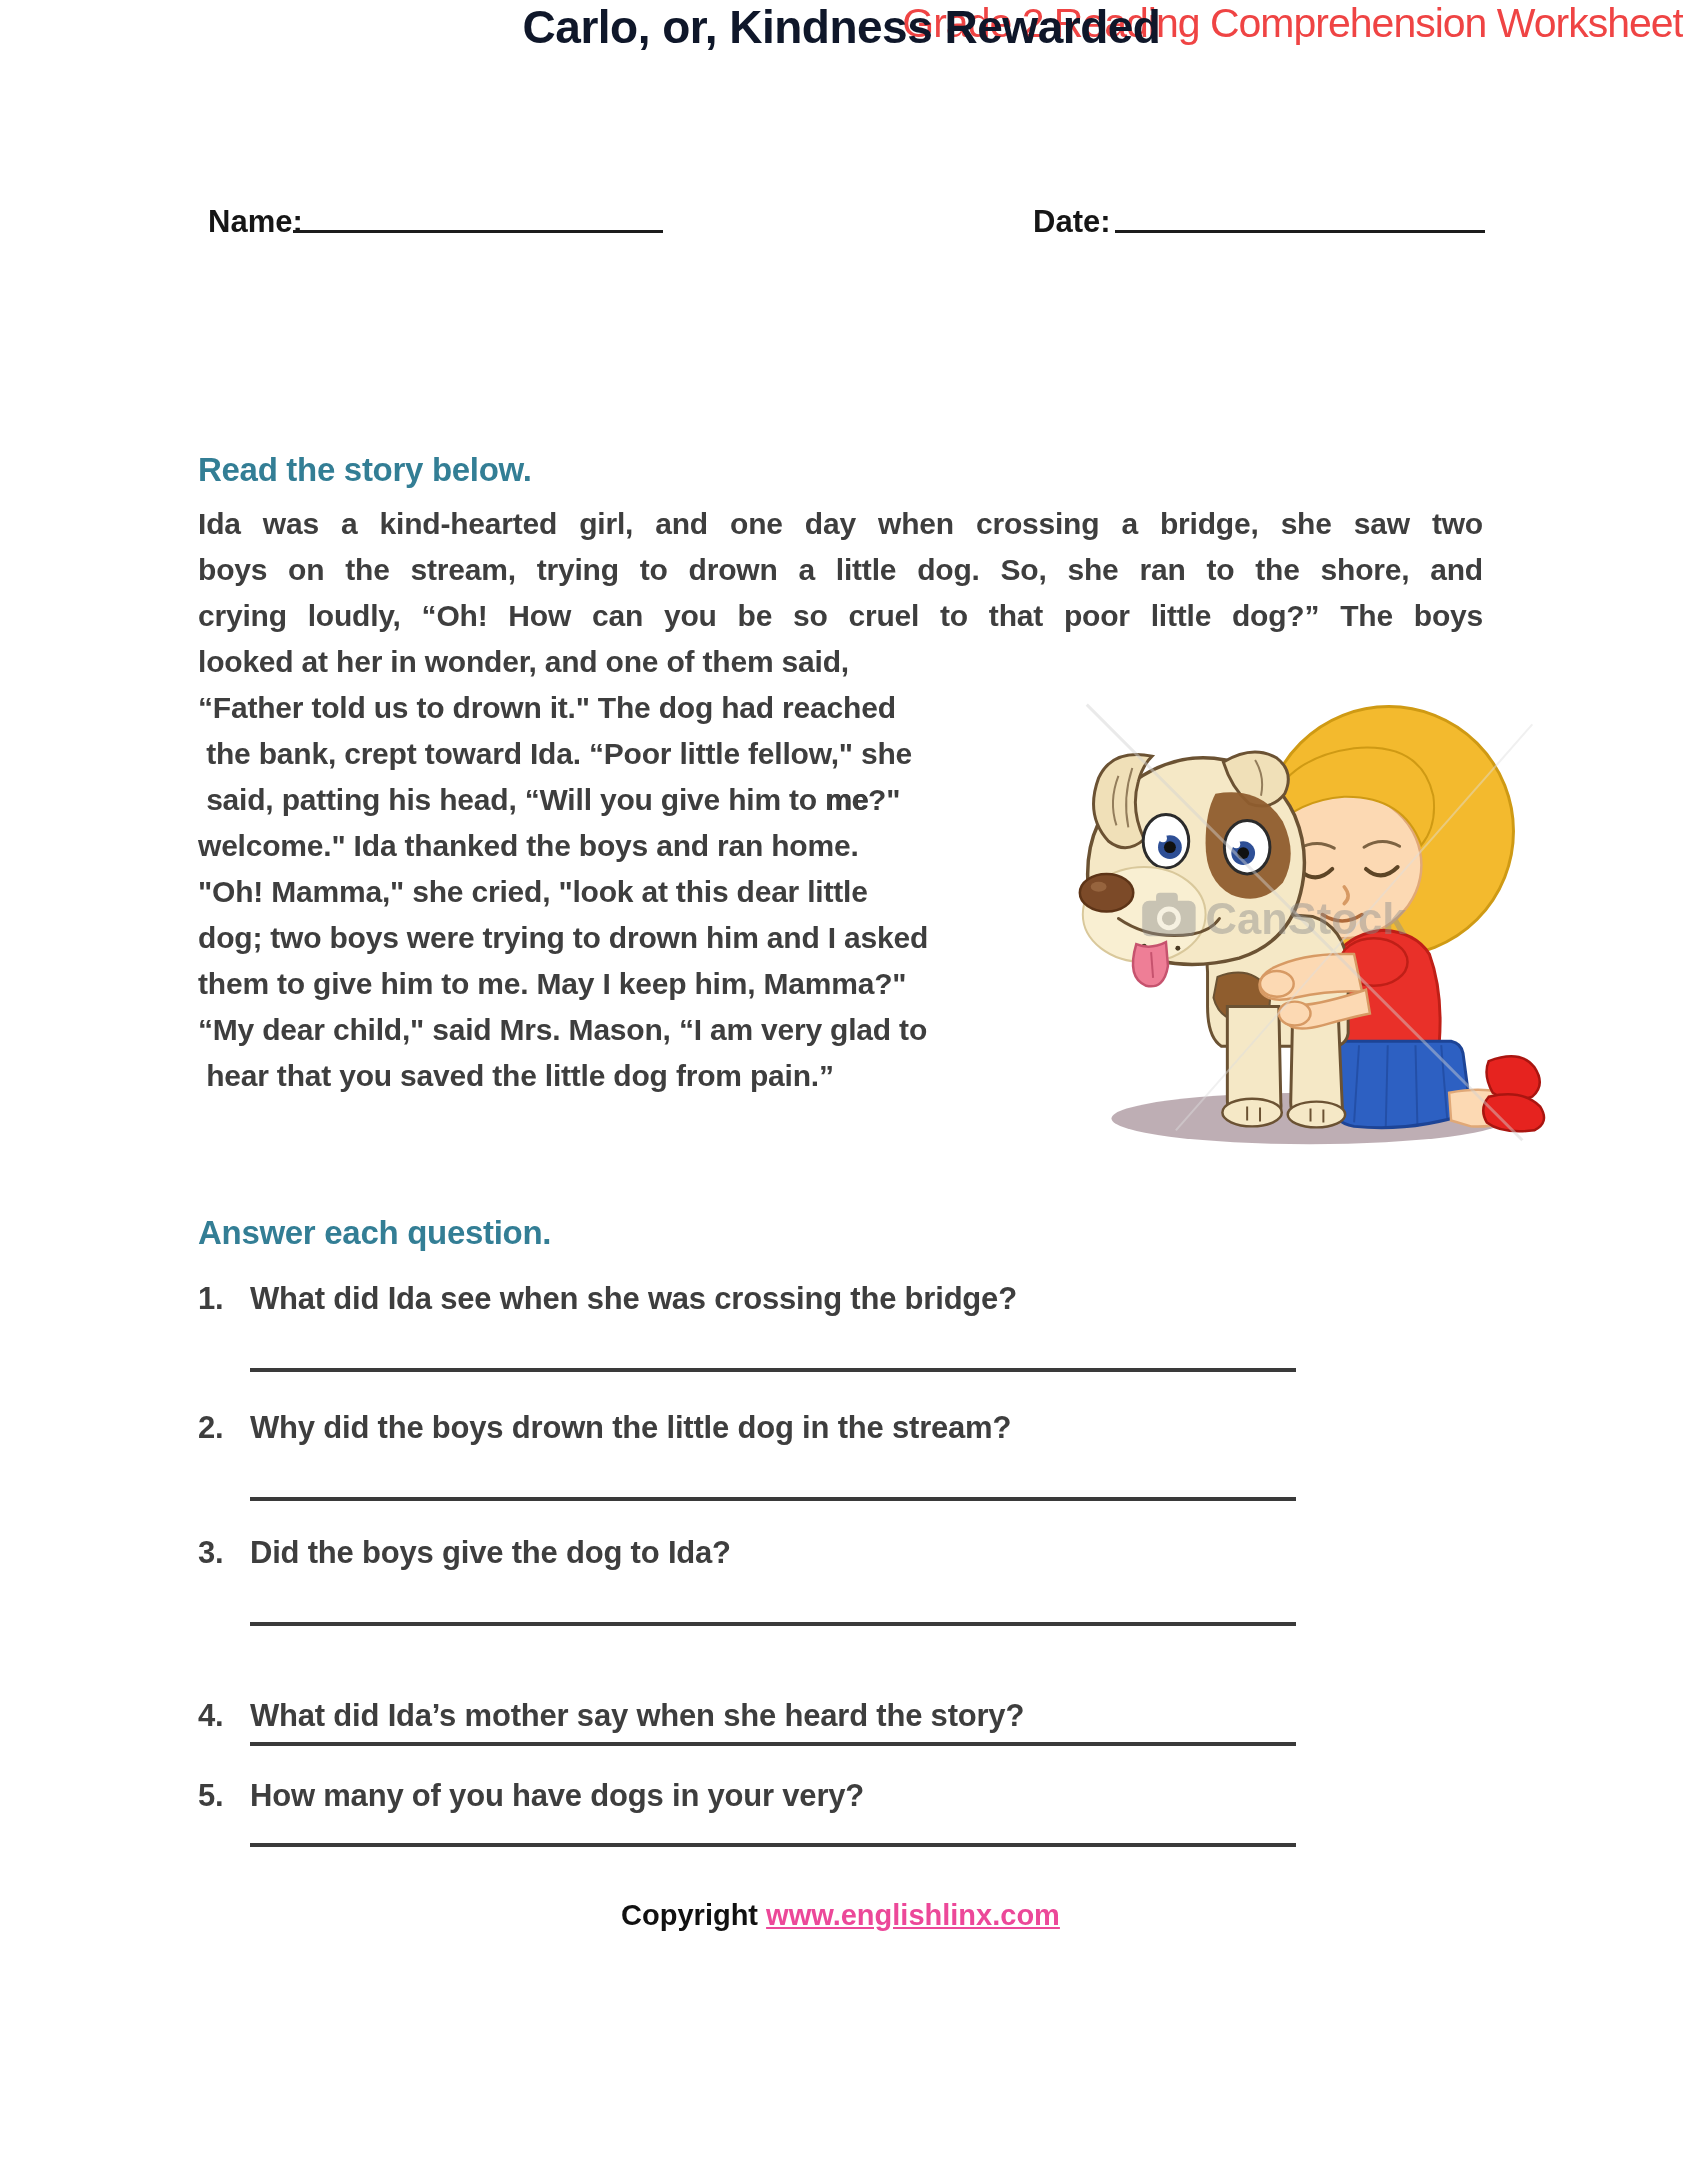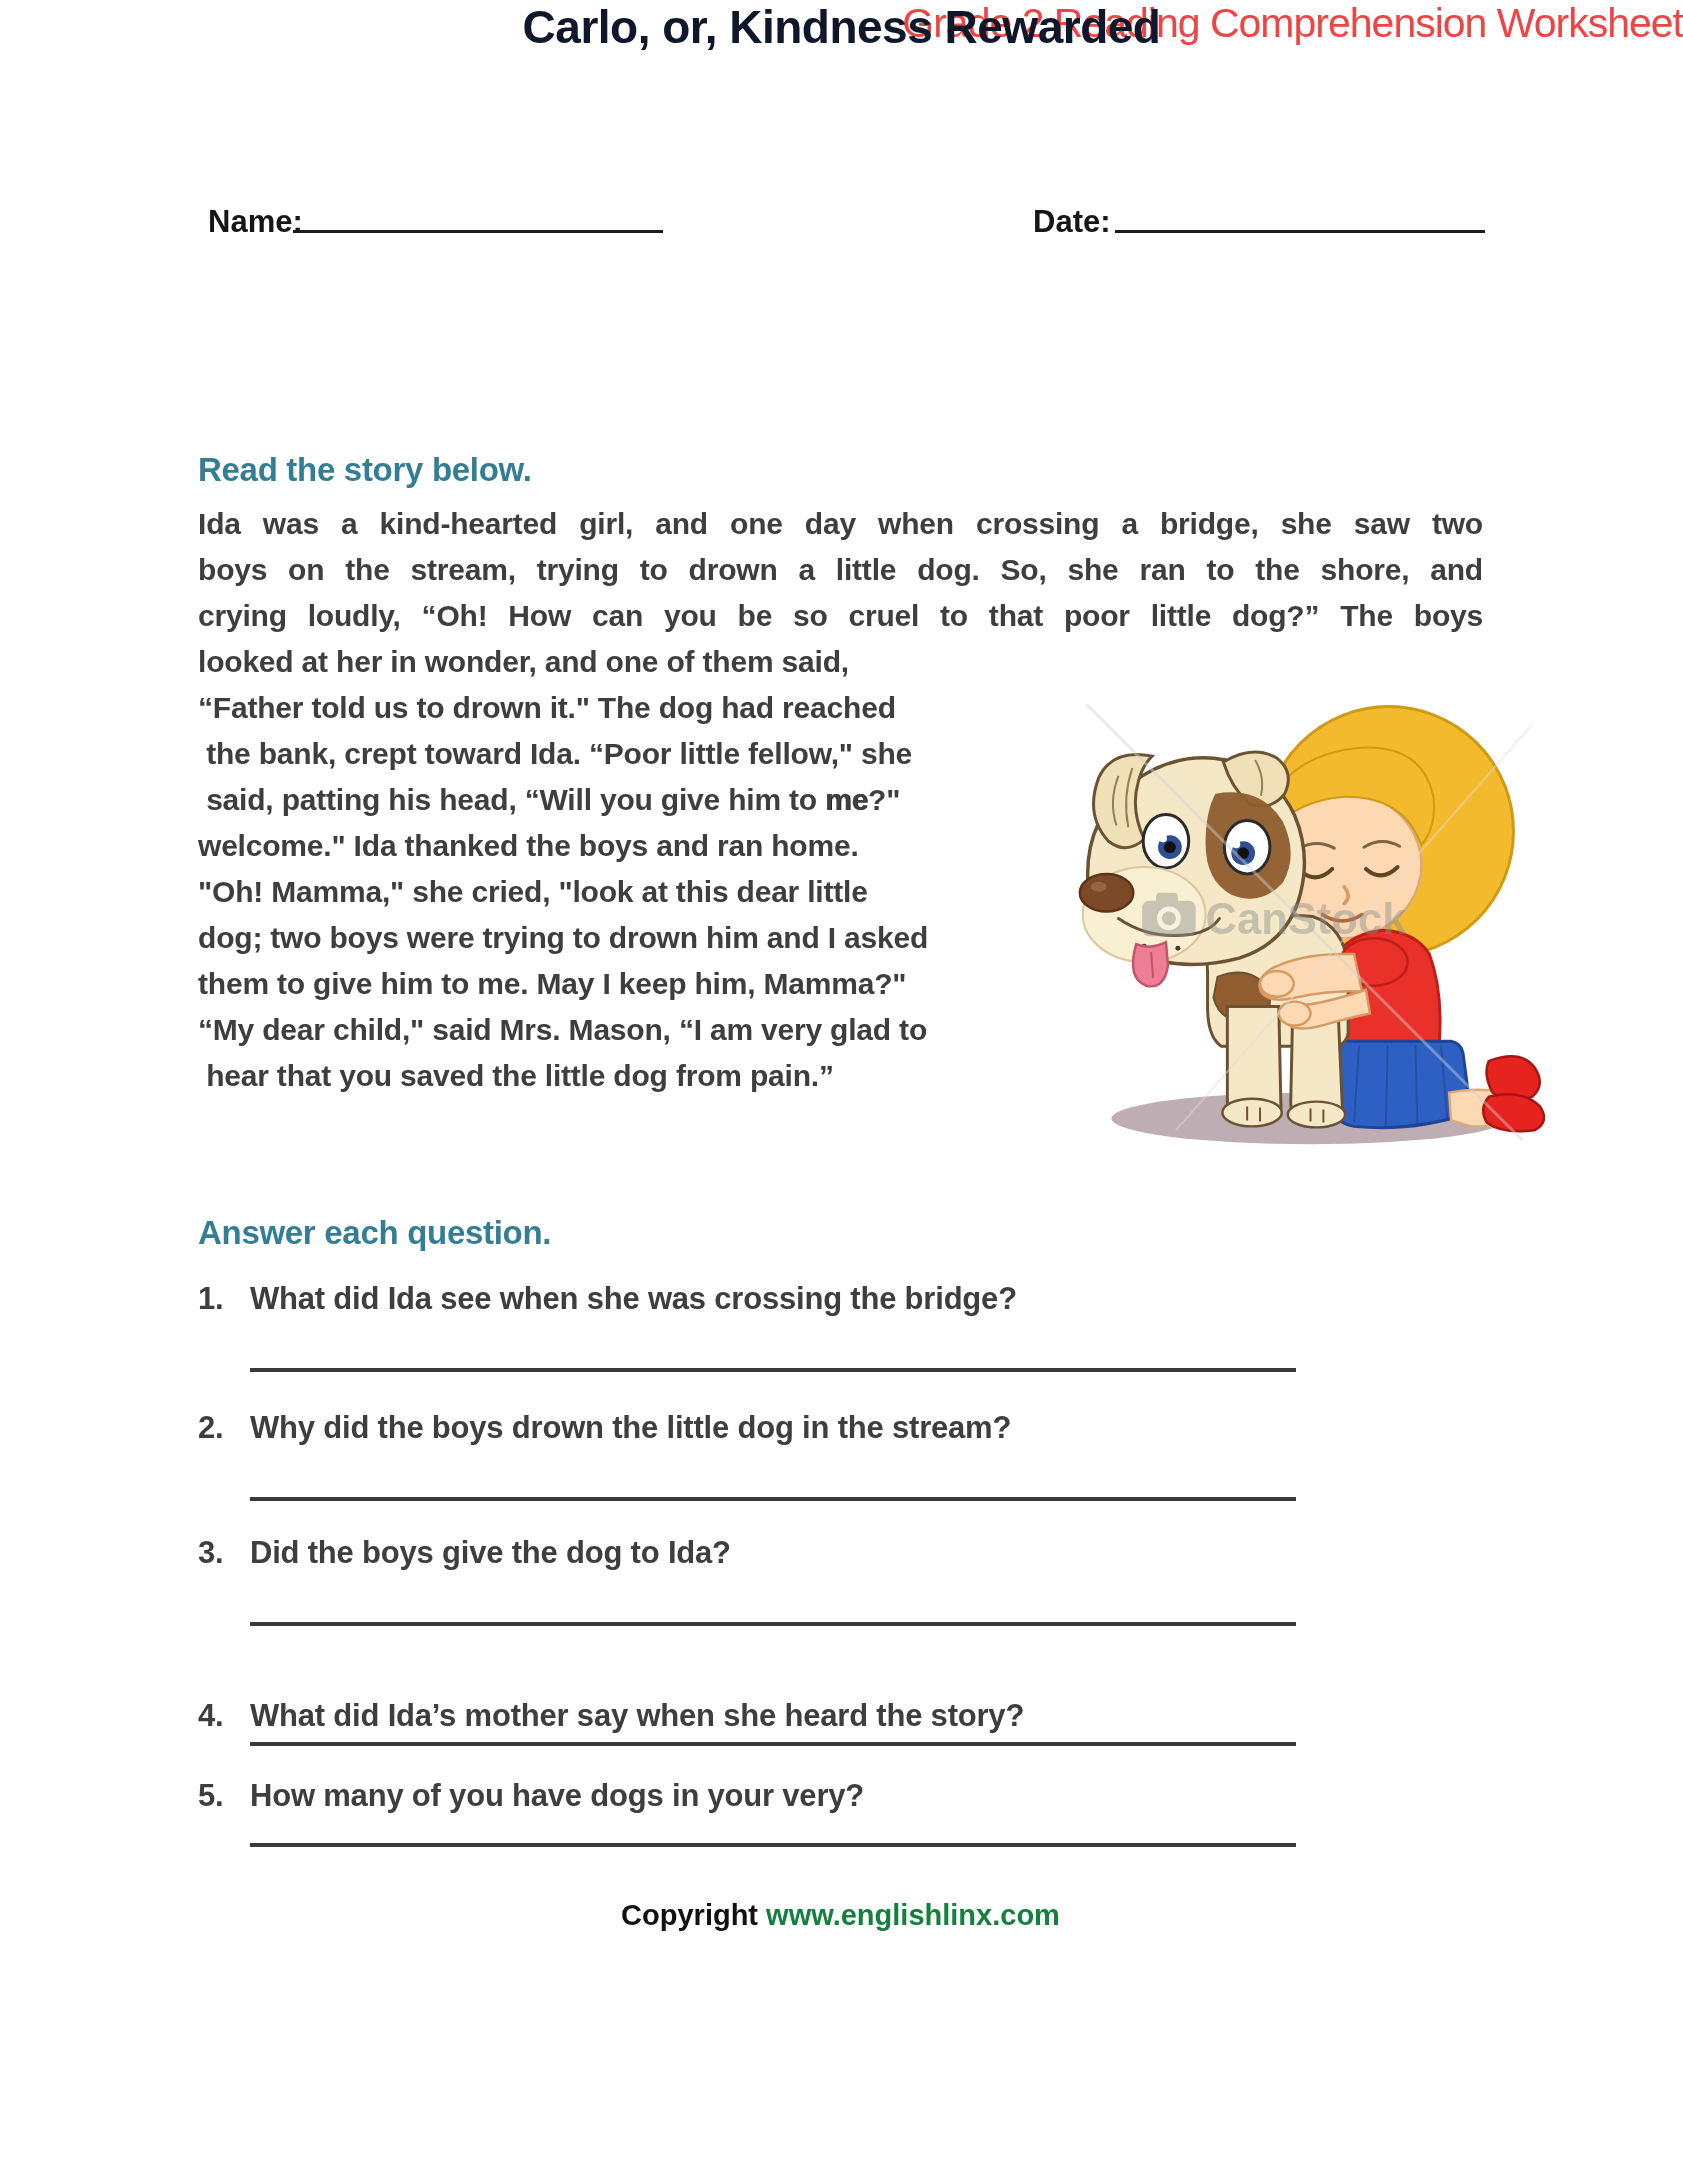--- a/index.html
+++ b/index.html
@@ -40,21 +40,21 @@
   .q {
     position: absolute; left: 198px; width: 1238px;
     font-size: 31px; font-weight: 700; color: #3E3E3E; letter-spacing: -0.2px;
   }
   .qnum { display: inline-block; width: 52px; }
   .ans { position: absolute; left: 250px; width: 1046px; height: 0; border-bottom: 4px solid #3a3a3a; }
   .footer {
     position: absolute; left: 198px; top: 1899px; width: 1285px;
     text-align: center; font-size: 29px; font-weight: 700; color: #111111;
   }
-  .footer a { color: #15803d; cursor: pointer; }
+  .footer a { color: #ec4899; text-decoration: underline; cursor: pointer; }
 </style>
 </head>
 <body>
 
 <div class="page">
 
   <span class="lbl" style="left:208px; top:204px;">Name:</span>
   <span class="write-line" style="left:293px; top:199px; width:370px;"></span>
   <span class="lbl" style="left:1033px; top:204px;">Date:</span>
   <span class="write-line" style="left:1115px; top:199px; width:370px;"></span>

